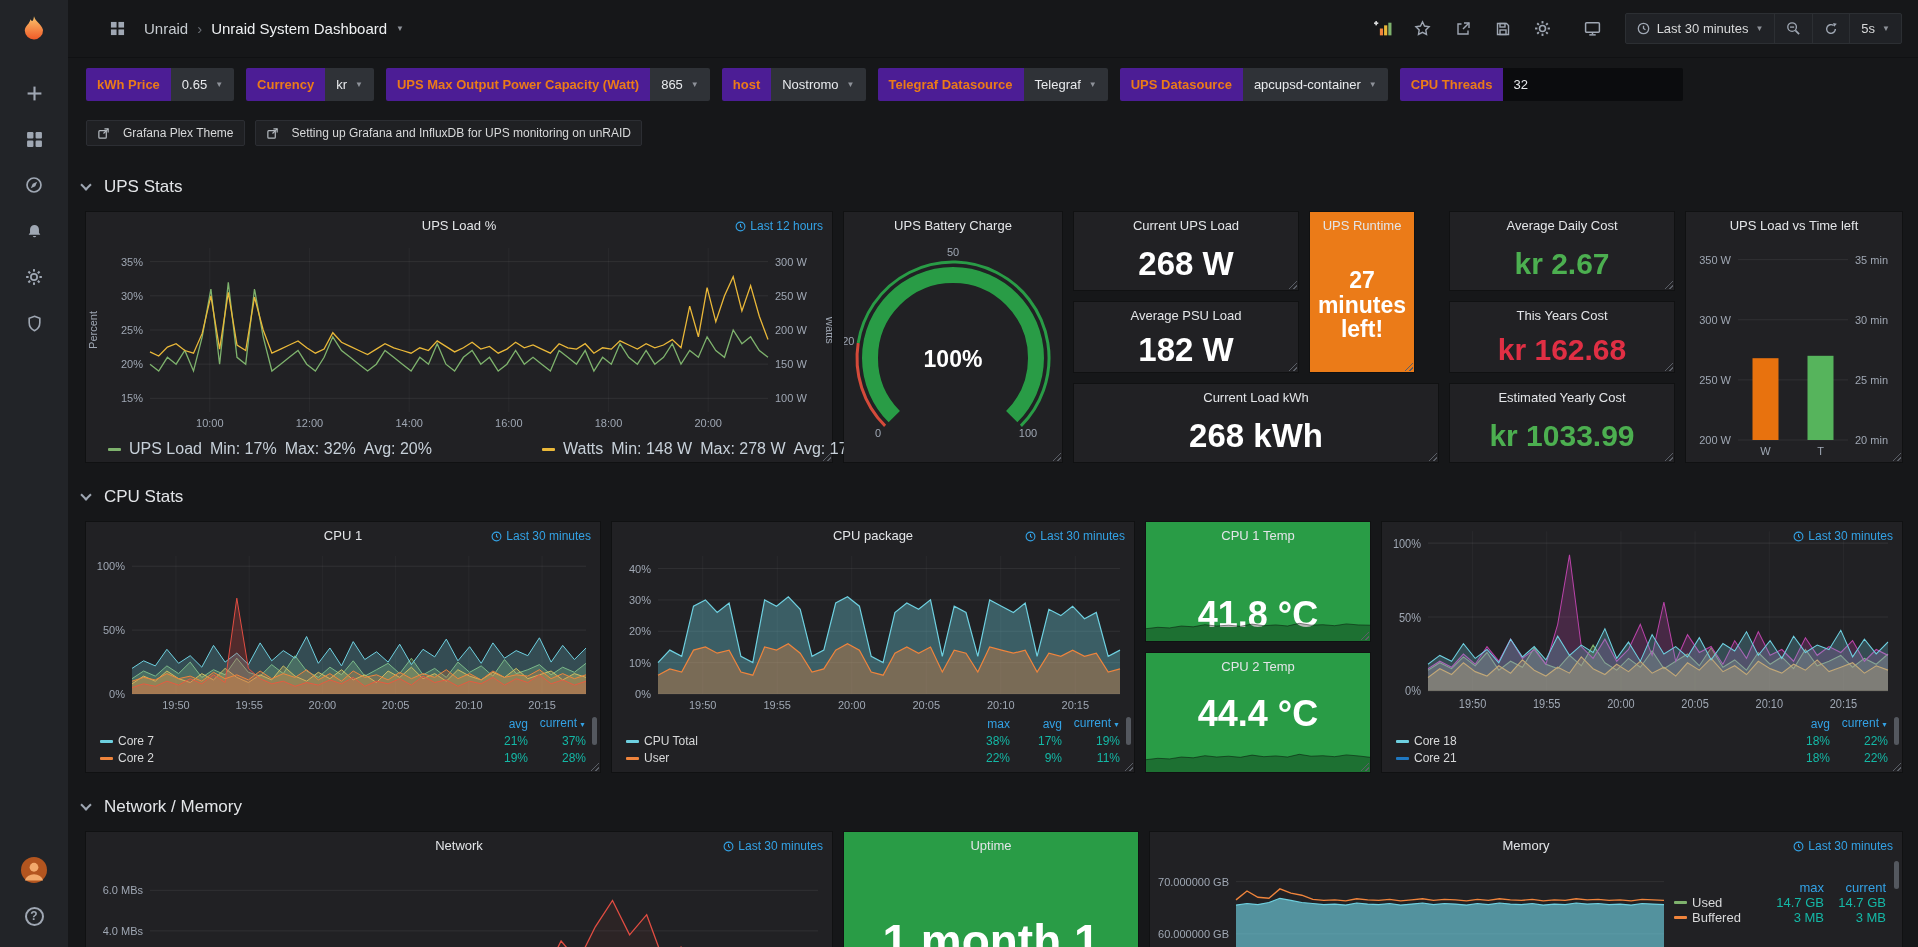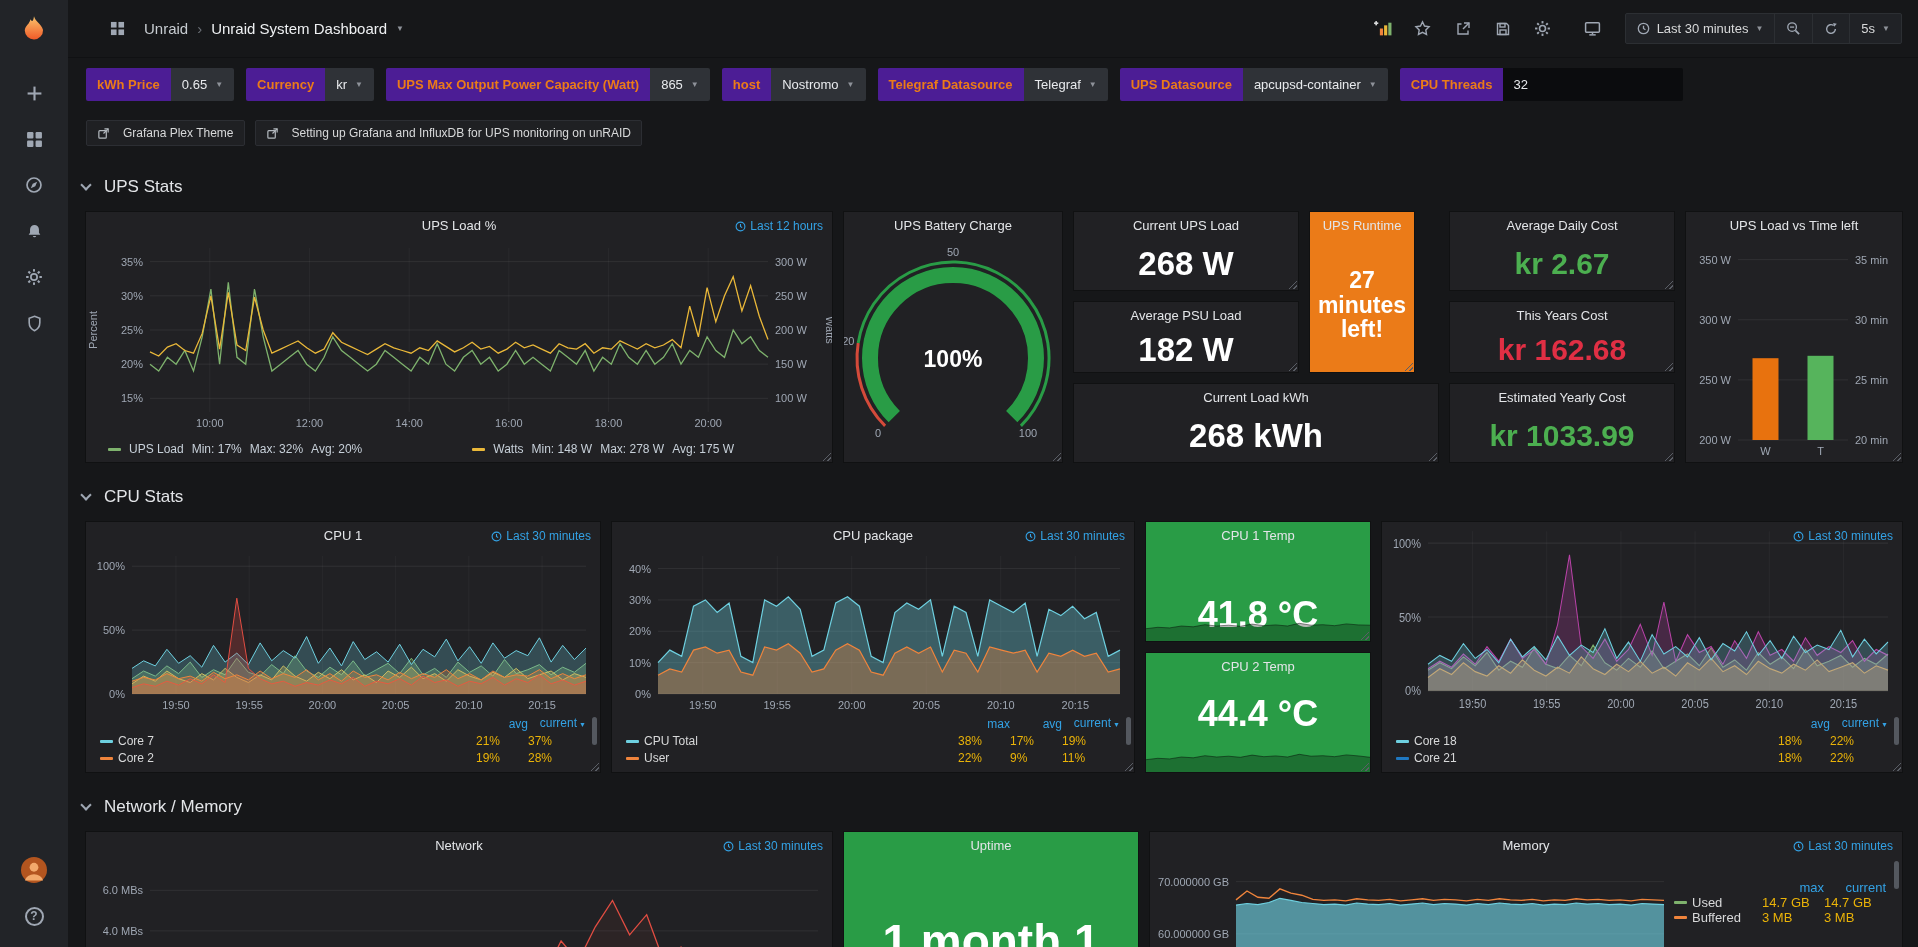--- a/index.html
+++ b/index.html
@@ -56,31 +56,31 @@
   .panel{position:absolute;background:#212124;box-shadow:0 0 0 1px rgba(0,0,0,0.25);display:flex;flex-direction:column}
   .panel-header{height:26px;flex:none;display:flex;align-items:center;justify-content:center;cursor:pointer}
   .panel-title{color:#e3e5e8;font-size:13px;font-weight:500;white-space:nowrap}
   .time-badge{position:absolute;top:7px;right:9px;display:flex;align-items:center;gap:4px;color:#33a2e5;font-size:12px;cursor:pointer}
   .chart{flex:1;min-height:0;width:100%}
   .resize-handle{position:absolute;right:1px;bottom:1px;width:9px;height:9px;cursor:nwse-resize;
     background:repeating-linear-gradient(-45deg,transparent 0 2px,#5a5e66 2px 3px);
     clip-path:polygon(100% 0,100% 100%,0 100%)}
 
   
-  .legend-row{flex:none;height:26px;display:flex;align-items:center;gap:110px;padding-left:22px;font-size:12px;color:#c7d0d9}
+  .legend-row{flex:none;height:26px;display:flex;align-items:center;gap:110px;padding-left:22px;font-size:16px;color:#c7d0d9}
   .legend-item{display:flex;align-items:center;gap:8px;cursor:pointer;white-space:nowrap}
   .marker{width:13px;height:3px;border-radius:1px;display:inline-block;flex:none}
   .legend-stat{color:#c7d0d9}
   .legend-table{flex:none;padding:1px 14px 5px 14px;position:relative;font-size:12px;line-height:17px}
   .lt-row{display:grid;grid-template-columns:18px 1fr 52px 58px;align-items:center}
   .lt-row.cols3{grid-template-columns:18px 1fr 52px 52px 58px}
   .lt-row.memcols{grid-template-columns:18px 1fr 62px 62px}
   .lt-head-label{color:#33a2e5;text-align:right;cursor:pointer}
   .lt-name{color:#d8d9da;cursor:pointer}
-  .lt-val{color:#eab308}
+  .lt-val{text-align:right;color:#14b8a6}
   .sort-caret{font-size:7px;color:#33a2e5;margin-left:2px}
   .legend-scrollbar{position:absolute;right:3px;top:3px;width:5px;height:28px;border-radius:3px;background:#54585f;cursor:pointer}
 
   
   .stat-value{flex:1;display:flex;align-items:center;justify-content:center;font-weight:700;color:#fff;text-align:center}
   .v33{font-size:33px}
   .v30{font-size:30px}
   .v24{font-size:23px;line-height:1.08;padding:0 13px}
   .v36{font-size:36px}
   .uptime-value{flex:1;font-weight:700;color:#fff;text-align:center;font-size:46px;padding-top:60px;line-height:1}

